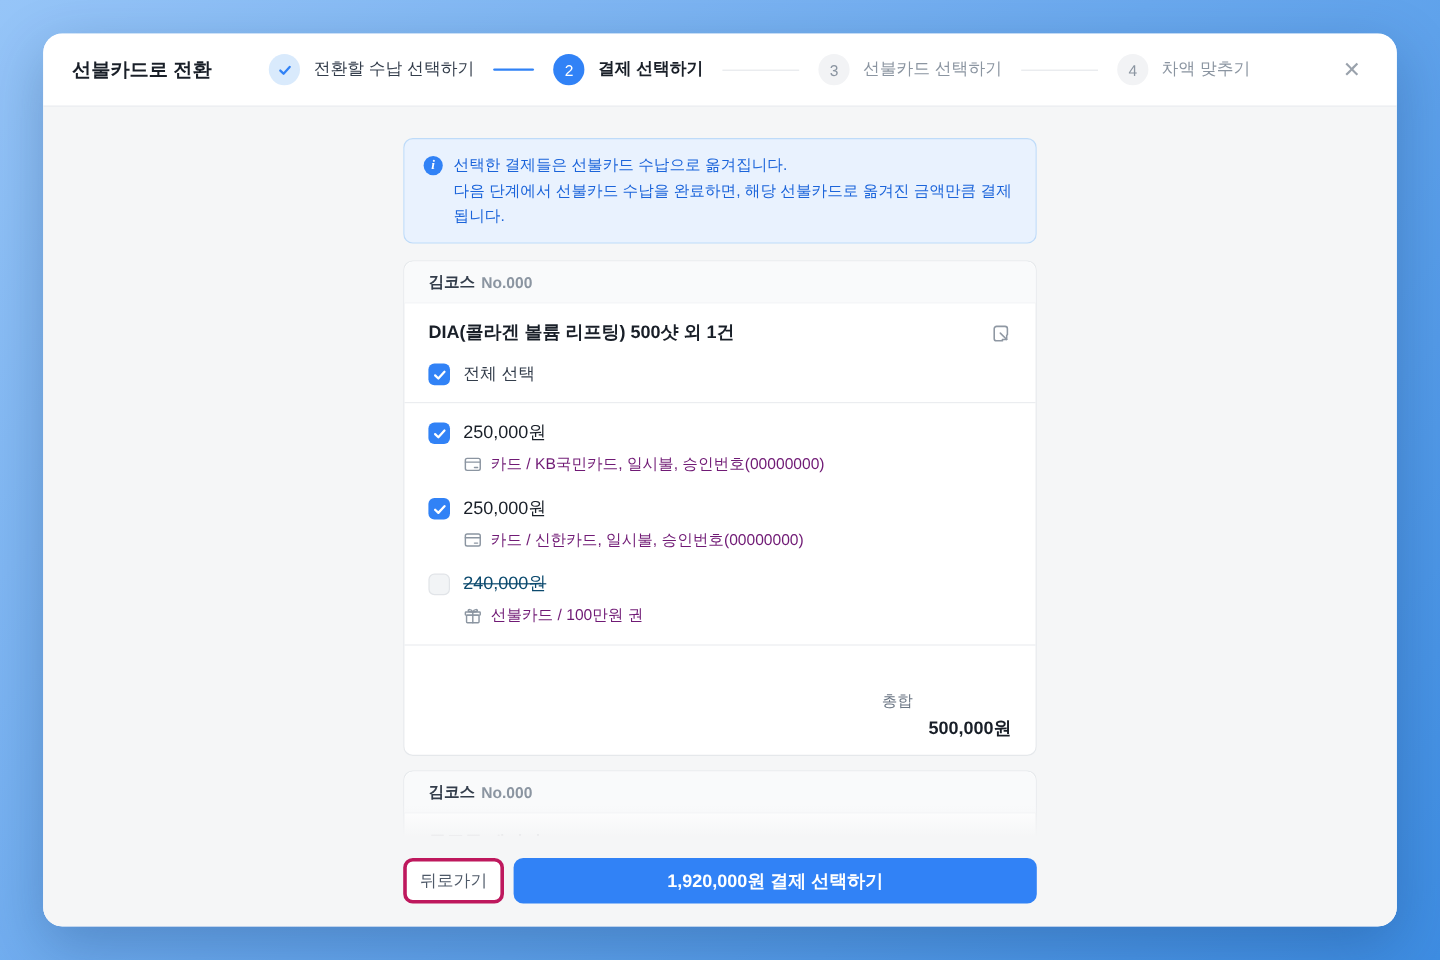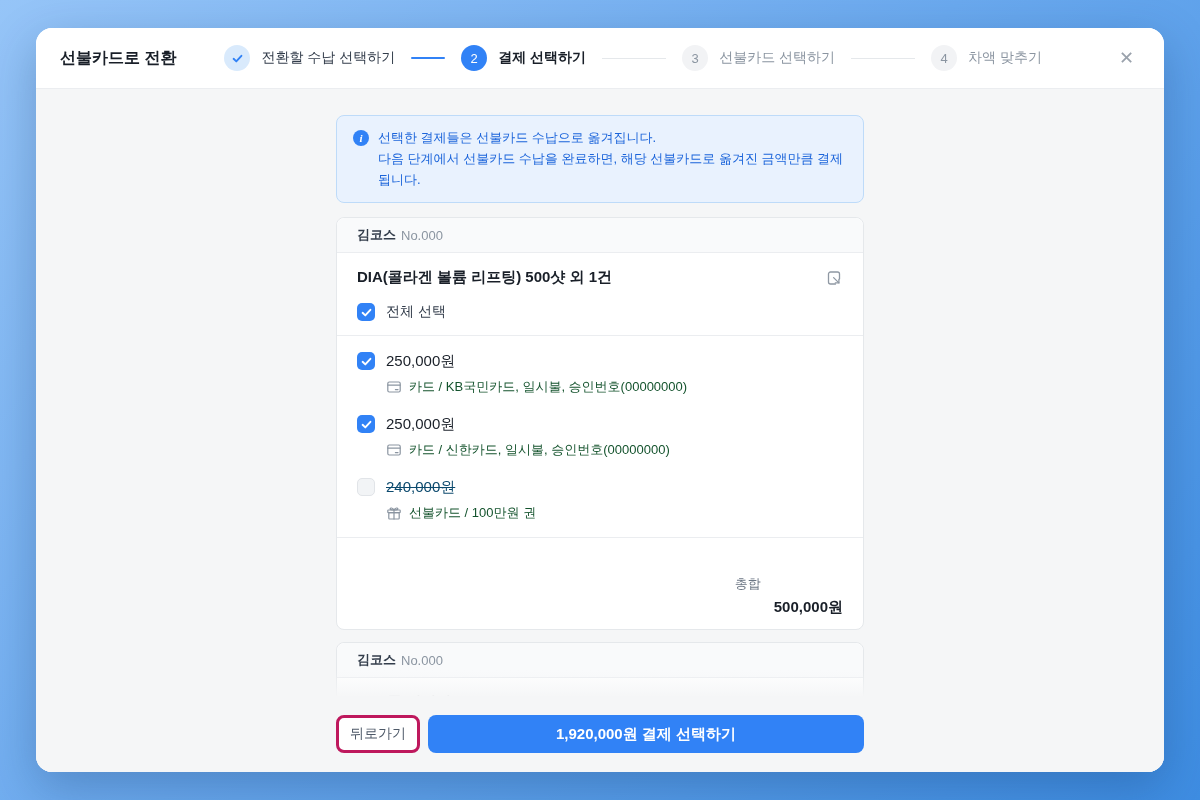--- a/index.html
+++ b/index.html
@@ -58,38 +58,38 @@
     font-family:"Liberation Serif","DejaVu Serif",serif; font-style:italic;
   }
   .banner-text { font-size:13px; line-height:1.6; color:#1b64da; font-weight:500; }
   
   .card { background:#fff; border:1px solid #e5e8eb; border-radius:8px; margin-bottom:12px; }
   .card-head {
     background:#f9fafb; border-bottom:1px solid #ebedf0; border-radius:8px 8px 0 0;
     padding:8px 20px; font-size:13px; display:flex; align-items:center; gap:5px;
   }
   .cust-name { font-weight:700; color:#333d4b; }
-  .cust-no { color:#8b95a1; }
+  .cust-no { color:#8b95a1;font-weight:bold; }
   .prod-row { display:flex; justify-content:space-between; align-items:center; padding:15px 20px 0; }
   .prod-title { font-size:15px; font-weight:700; color:#191f28; }
   .open-icon { color:#8f98a3; display:flex; cursor:pointer; }
   .select-all { display:flex; align-items:center; gap:11px; padding:15px 20px 14px; cursor:pointer; }
   .select-all-label { font-size:14px; color:#333d4b; }
   .divider { height:1px; background:#ebedf0; }
   .payments { padding:6px 0; }
   .payment { display:flex; align-items:flex-start; gap:11px; padding:9px 20px; }
   .checkbox {
     width:18px; height:18px; flex:0 0 18px; border-radius:5px; display:flex;
     align-items:center; justify-content:center; margin-top:1px; cursor:pointer;
   }
   .checkbox.checked { background:var(--accent,#3182f6); }
   .checkbox.unchecked { background:#f2f4f6; border:1px solid #e1e4e8; }
   .pay-amount { font-size:15px; font-weight:400; color:#191f28; line-height:20px; }
   .payment.off .pay-amount { color:#0c4a6e; text-decoration:line-through; }
-  .pay-method { display:flex; align-items:center; gap:7px; margin-top:7px; color:#14532d; font-size:13px; }
+  .pay-method { display:flex; align-items:center; gap:7px; margin-top:7px; color:#701a75; font-size:13px; }
   .method-icon { display:flex; color:#8b95a1; }
   .total-row {
     border-top:1px solid #ebedf0; padding:12px 20px; display:flex;
     justify-content:flex-end; align-items:center; gap:13px;
   }
   .total-label { font-size:13px; color:#6b7684; }
   .total-amount { font-size:15px; font-weight:700; color:#191f28;margin-top:48px; }
   
   .content-fade {
     position:absolute; left:0; right:0; bottom:76px; height:26px;

